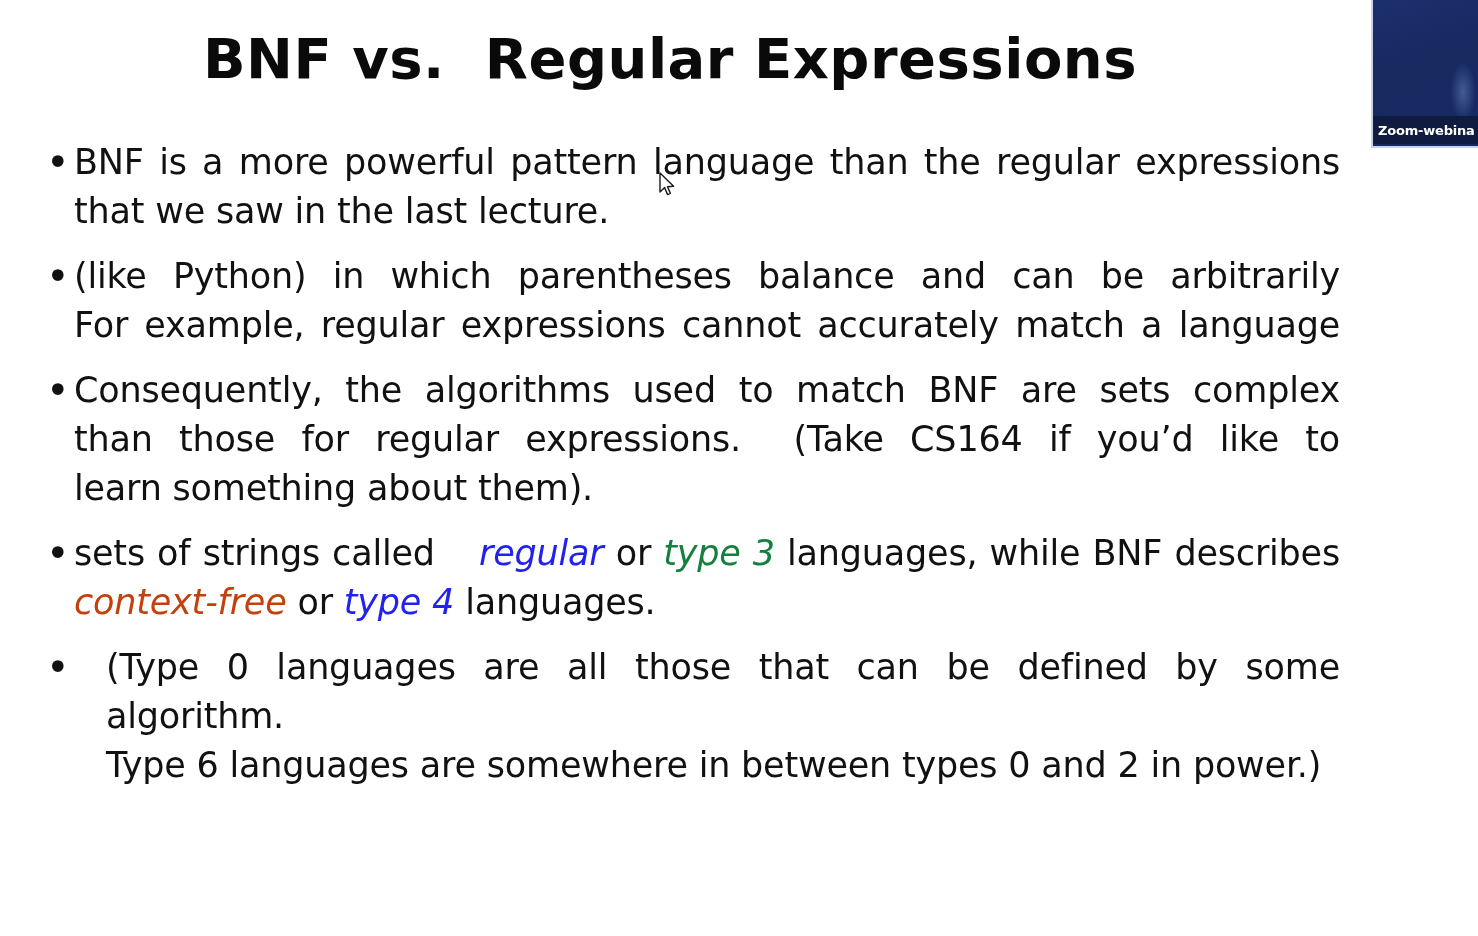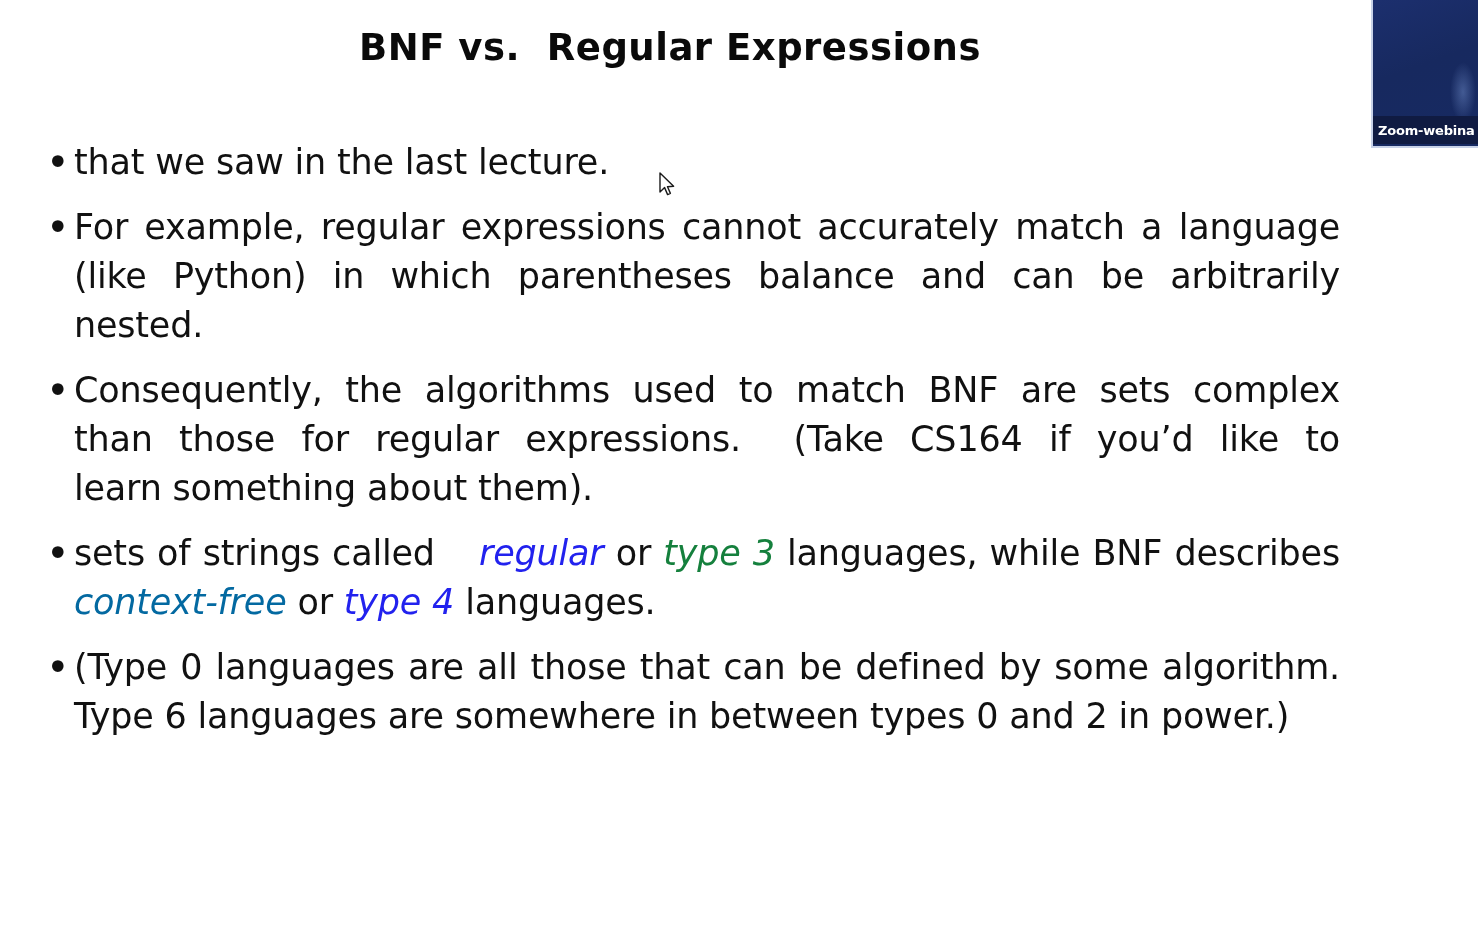--- a/index.html
+++ b/index.html
@@ -23,21 +23,21 @@
 
   
   .slide-title {
     position: absolute;
     top: 28px;
     left: 0;
     width: 1340px;
     text-align: center;
     font-family: "DejaVu Sans", sans-serif;
     font-weight: 700;
-    font-size: 37px;
+    font-size: 56px;
     letter-spacing: 0.5px;
     color: #0a0a0a;
     line-height: 1.1;
     white-space: pre;
   }
 
   
   .bullet-list {
     position: absolute;
     top: 138px;
@@ -143,49 +143,49 @@
 <body>
 
 <div id="slide-root" style="background: rgb(255, 255, 255);">
 
   <div class="slide-title">BNF vs.  Regular Expressions</div>
 
   <div class="bullet-list">
       <div class="bullet-item">
         <div class="bullet-marker" style="color: rgb(17, 17, 17);">•</div>
         <div class="bullet-text" style="color: rgb(17, 17, 17);">
+          <span class="bullet-line justified"><span>BNF is a more powerful pattern language than the regular expressions</span></span>
           <span class="bullet-line"><span>that we saw in the last lecture.</span></span>
         </div>
       </div>
       <div class="bullet-item">
         <div class="bullet-marker" style="color: rgb(17, 17, 17);">•</div>
         <div class="bullet-text" style="color: rgb(17, 17, 17);">
+          <span class="bullet-line justified"><span>(like Python) in which parentheses balance and can be arbitrarily</span></span>
           <span class="bullet-line justified"><span>For example, regular expressions cannot accurately match a language</span></span>
-          <span class="bullet-line justified"><span>(like Python) in which parentheses balance and can be arbitrarily</span></span>
-          <span class="bullet-line"><span>nested.</span></span>
         </div>
       </div>
       <div class="bullet-item">
         <div class="bullet-marker" style="color: rgb(17, 17, 17);">•</div>
         <div class="bullet-text" style="color: rgb(17, 17, 17);">
           <span class="bullet-line justified"><span>Consequently, the algorithms used to match BNF are sets complex</span></span>
           <span class="bullet-line justified"><span>than those for regular expressions.  (Take CS164 if you’d like to</span></span>
           <span class="bullet-line"><span>learn something about them).</span></span>
         </div>
       </div>
       <div class="bullet-item">
         <div class="bullet-marker" style="color: rgb(17, 17, 17);">•</div>
         <div class="bullet-text" style="color: rgb(17, 17, 17);">
           <span class="bullet-line justified"><span>sets of strings called </span><span class="term" style="color: rgb(34, 34, 238); margin-left: 32px;">regular</span><span> or </span><span class="term" style="color: #15803d;">type 3</span><span> languages, while BNF describes</span></span>
-          <span class="bullet-line"><span class="term" style="color: #0369a1;">context-free</span><span> or </span><span class="term" style="color: rgb(34, 34, 238);">type 4</span><span> languages.</span></span>
-        </div>
-      </div>
-      <div class="bullet-item">
-        <div class="bullet-marker" style="color: rgb(17, 17, 17);">•</div>
-        <div class="bullet-text" style="color: rgb(17, 17, 17);">
+          <span class="bullet-line"><span class="term" style="color: #c2410c;">context-free</span><span> or </span><span class="term" style="color: rgb(34, 34, 238);">type 4</span><span> languages.</span></span>
+        </div>
+      </div>
+      <div class="bullet-item">
+        <div class="bullet-marker" style="color: rgb(17, 17, 17);">•</div>
+        <div class="bullet-text" style="color: rgb(17, 17, 17); margin-left: 32px;">
           <span class="bullet-line justified"><span>(Type 0 languages are all those that can be defined by some algorithm.</span></span>
           <span class="bullet-line"><span>Type 6 languages are somewhere in between types 0 and 2 in power.)</span></span>
         </div>
       </div>
     </div>
 
   <div class="webcam-panel" style="border-left-color: rgb(200, 210, 232); border-bottom-color: rgb(200, 210, 232);">
     <div class="webcam-glow"></div>
     <div class="webcam-label-strip" style="background: rgb(16, 27, 66);">
       <span class="webcam-label">Zoom-webina</span>

